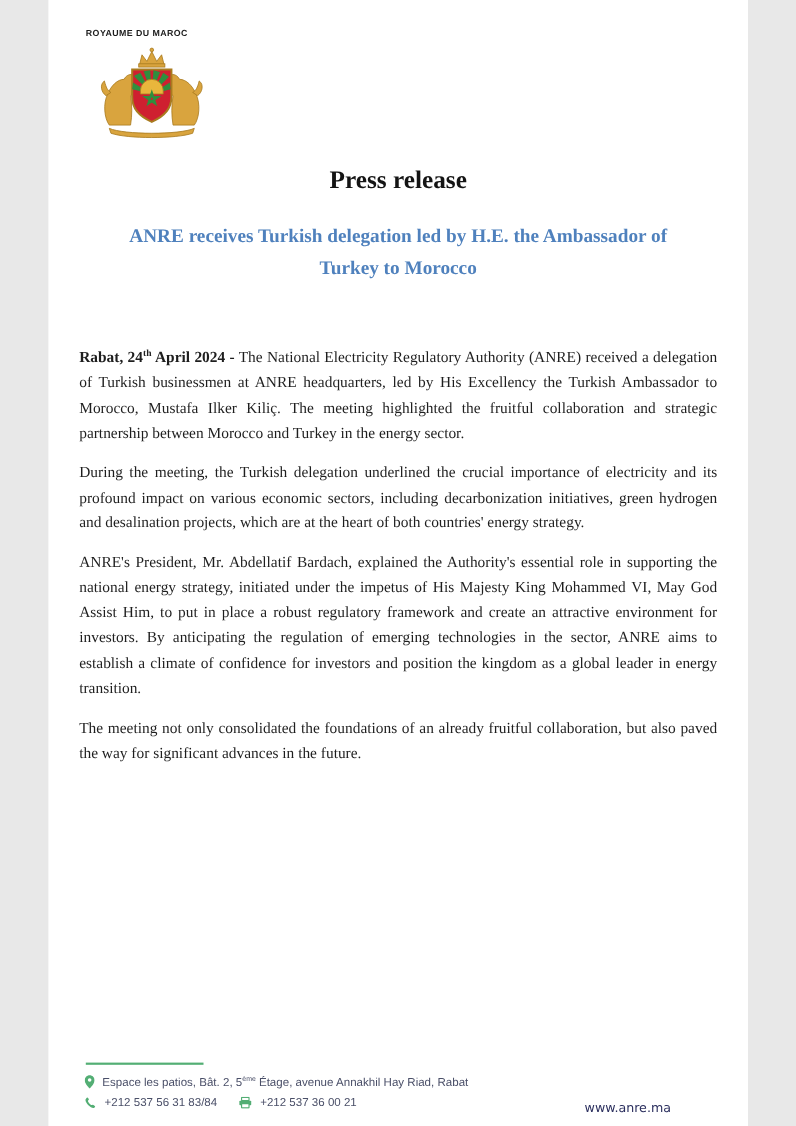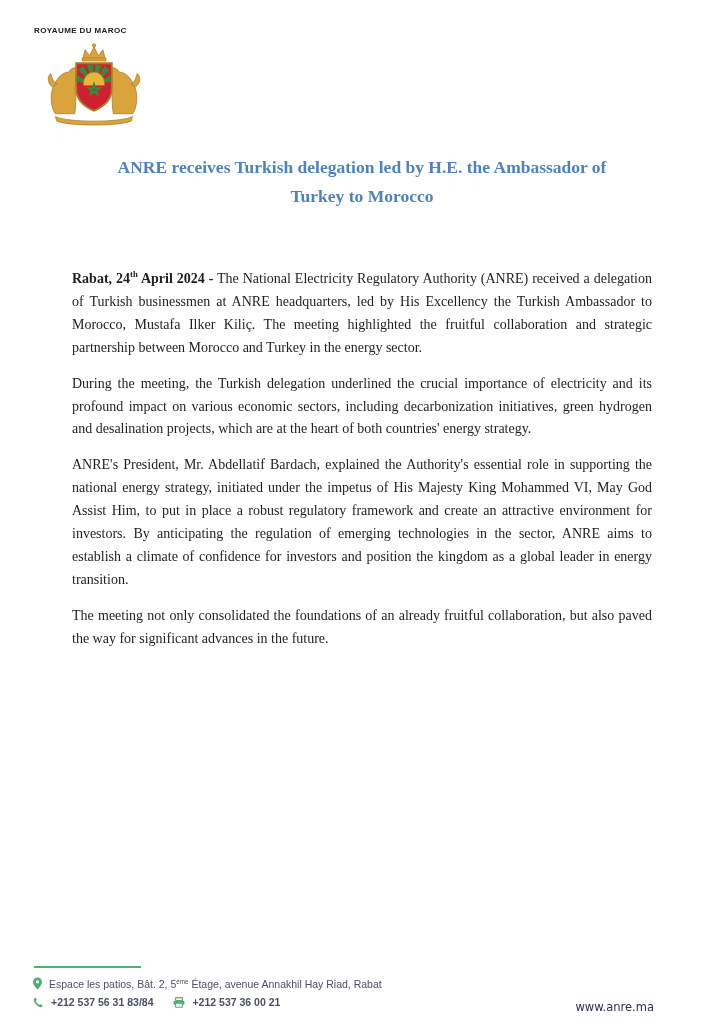--- a/index.html
+++ b/index.html
@@ -1,18 +1,18 @@
 <!DOCTYPE html>
 <html><head>
 <meta charset="utf-8">
 <style>
   html,body { margin:0; padding:0; background:#e8e8e8; }
   .page {
     position:relative;
-    width:724px; height:1024px;
+    width:636px; height:1024px;
     margin:0 auto;
     background:#ffffff;
     overflow:hidden;
     font-family:"Liberation Serif", serif;
   }
 
   
   .header { display:flex; justify-content:space-between; padding:26px 22px 0 34px; }
   .header-left { width:118px; text-align:center; }
   .kingdom-label {
@@ -69,21 +69,21 @@
 
   
   .footer {
     position:absolute; left:33px; right:70px; bottom:10px;
     font-family:"Liberation Sans", sans-serif;
     color:#4a4f68;
   }
   .footer-rule { width:107px; height:2px; background:#53ae74; margin:0 0 9px 1px; }
   .footer-row { display:flex; align-items:center; gap:7px; font-size:10.5px; margin-bottom:6px; }
   .footer-row:last-of-type { margin-bottom:0; }
-  .contact-group { display:flex; align-items:center; gap:7px;font-weight:bold; }
+  .contact-group { display:flex; align-items:center; gap:7px; }
   .contact-gap { width:6px; }
   .website {
     position:absolute; right:0; bottom:0;
     font-size:11.5px; font-weight:normal; color:#2b2f5e;
     font-family:"DejaVu Sans", sans-serif;
   }
   .f-icon { flex:0 0 auto; display:block; }
   sup.addr-sup { font-size:0.6em; }
 </style>
 </head>
@@ -129,20 +129,21 @@
         <path d="M56,54 A14,14 0 0 1 84,54 L84,58 L56,58 Z" fill="#e9b63c" stroke="#a97b1f" stroke-width="1"></path>
 
         <path d="M70,56 L74.5,70 L62,61.5 L78,61.5 L65.5,70 Z" fill="none" stroke="#2f8f3e" stroke-width="2.4"></path>
 
         <path d="M18,100 C36,108 104,108 122,100 L120,106 C100,113 40,113 20,106 Z" fill="#d9a43e" stroke="#a97b1f" stroke-width="1"></path>
       </svg>
     </div>
 
   </div>
 
+  <div class="doc-title">Press release</div>
 
   <div class="doc-subtitle">
     <div>ANRE receives Turkish delegation led by H.E. the Ambassador of</div>
     <div>Turkey to Morocco</div>
   </div>
 
   <div class="article">
     <p><span class="lead"><span>Rabat, 24</span><sup>th</sup><span> April 2024 -</span></span><span> The National Electricity Regulatory Authority (ANRE) received a delegation of Turkish businessmen at ANRE headquarters, led by His Excellency the Turkish Ambassador to Morocco, Mustafa Ilker Kiliç. The meeting highlighted the fruitful collaboration and strategic partnership between Morocco and Turkey in the energy sector.</span></p>
     <p>During the meeting, the Turkish delegation underlined the crucial importance of electricity and its profound impact on various economic sectors, including decarbonization initiatives, green hydrogen and desalination projects, which are at the heart of both countries' energy strategy.</p>
     <p>ANRE's President, Mr. Abdellatif Bardach, explained the Authority's essential role in supporting the national energy strategy, initiated under the impetus of His Majesty King Mohammed VI, May God Assist Him, to put in place a robust regulatory framework and create an attractive environment for investors. By anticipating the regulation of emerging technologies in the sector, ANRE aims to establish a climate of confidence for investors and position the kingdom as a global leader in energy transition.</p>

